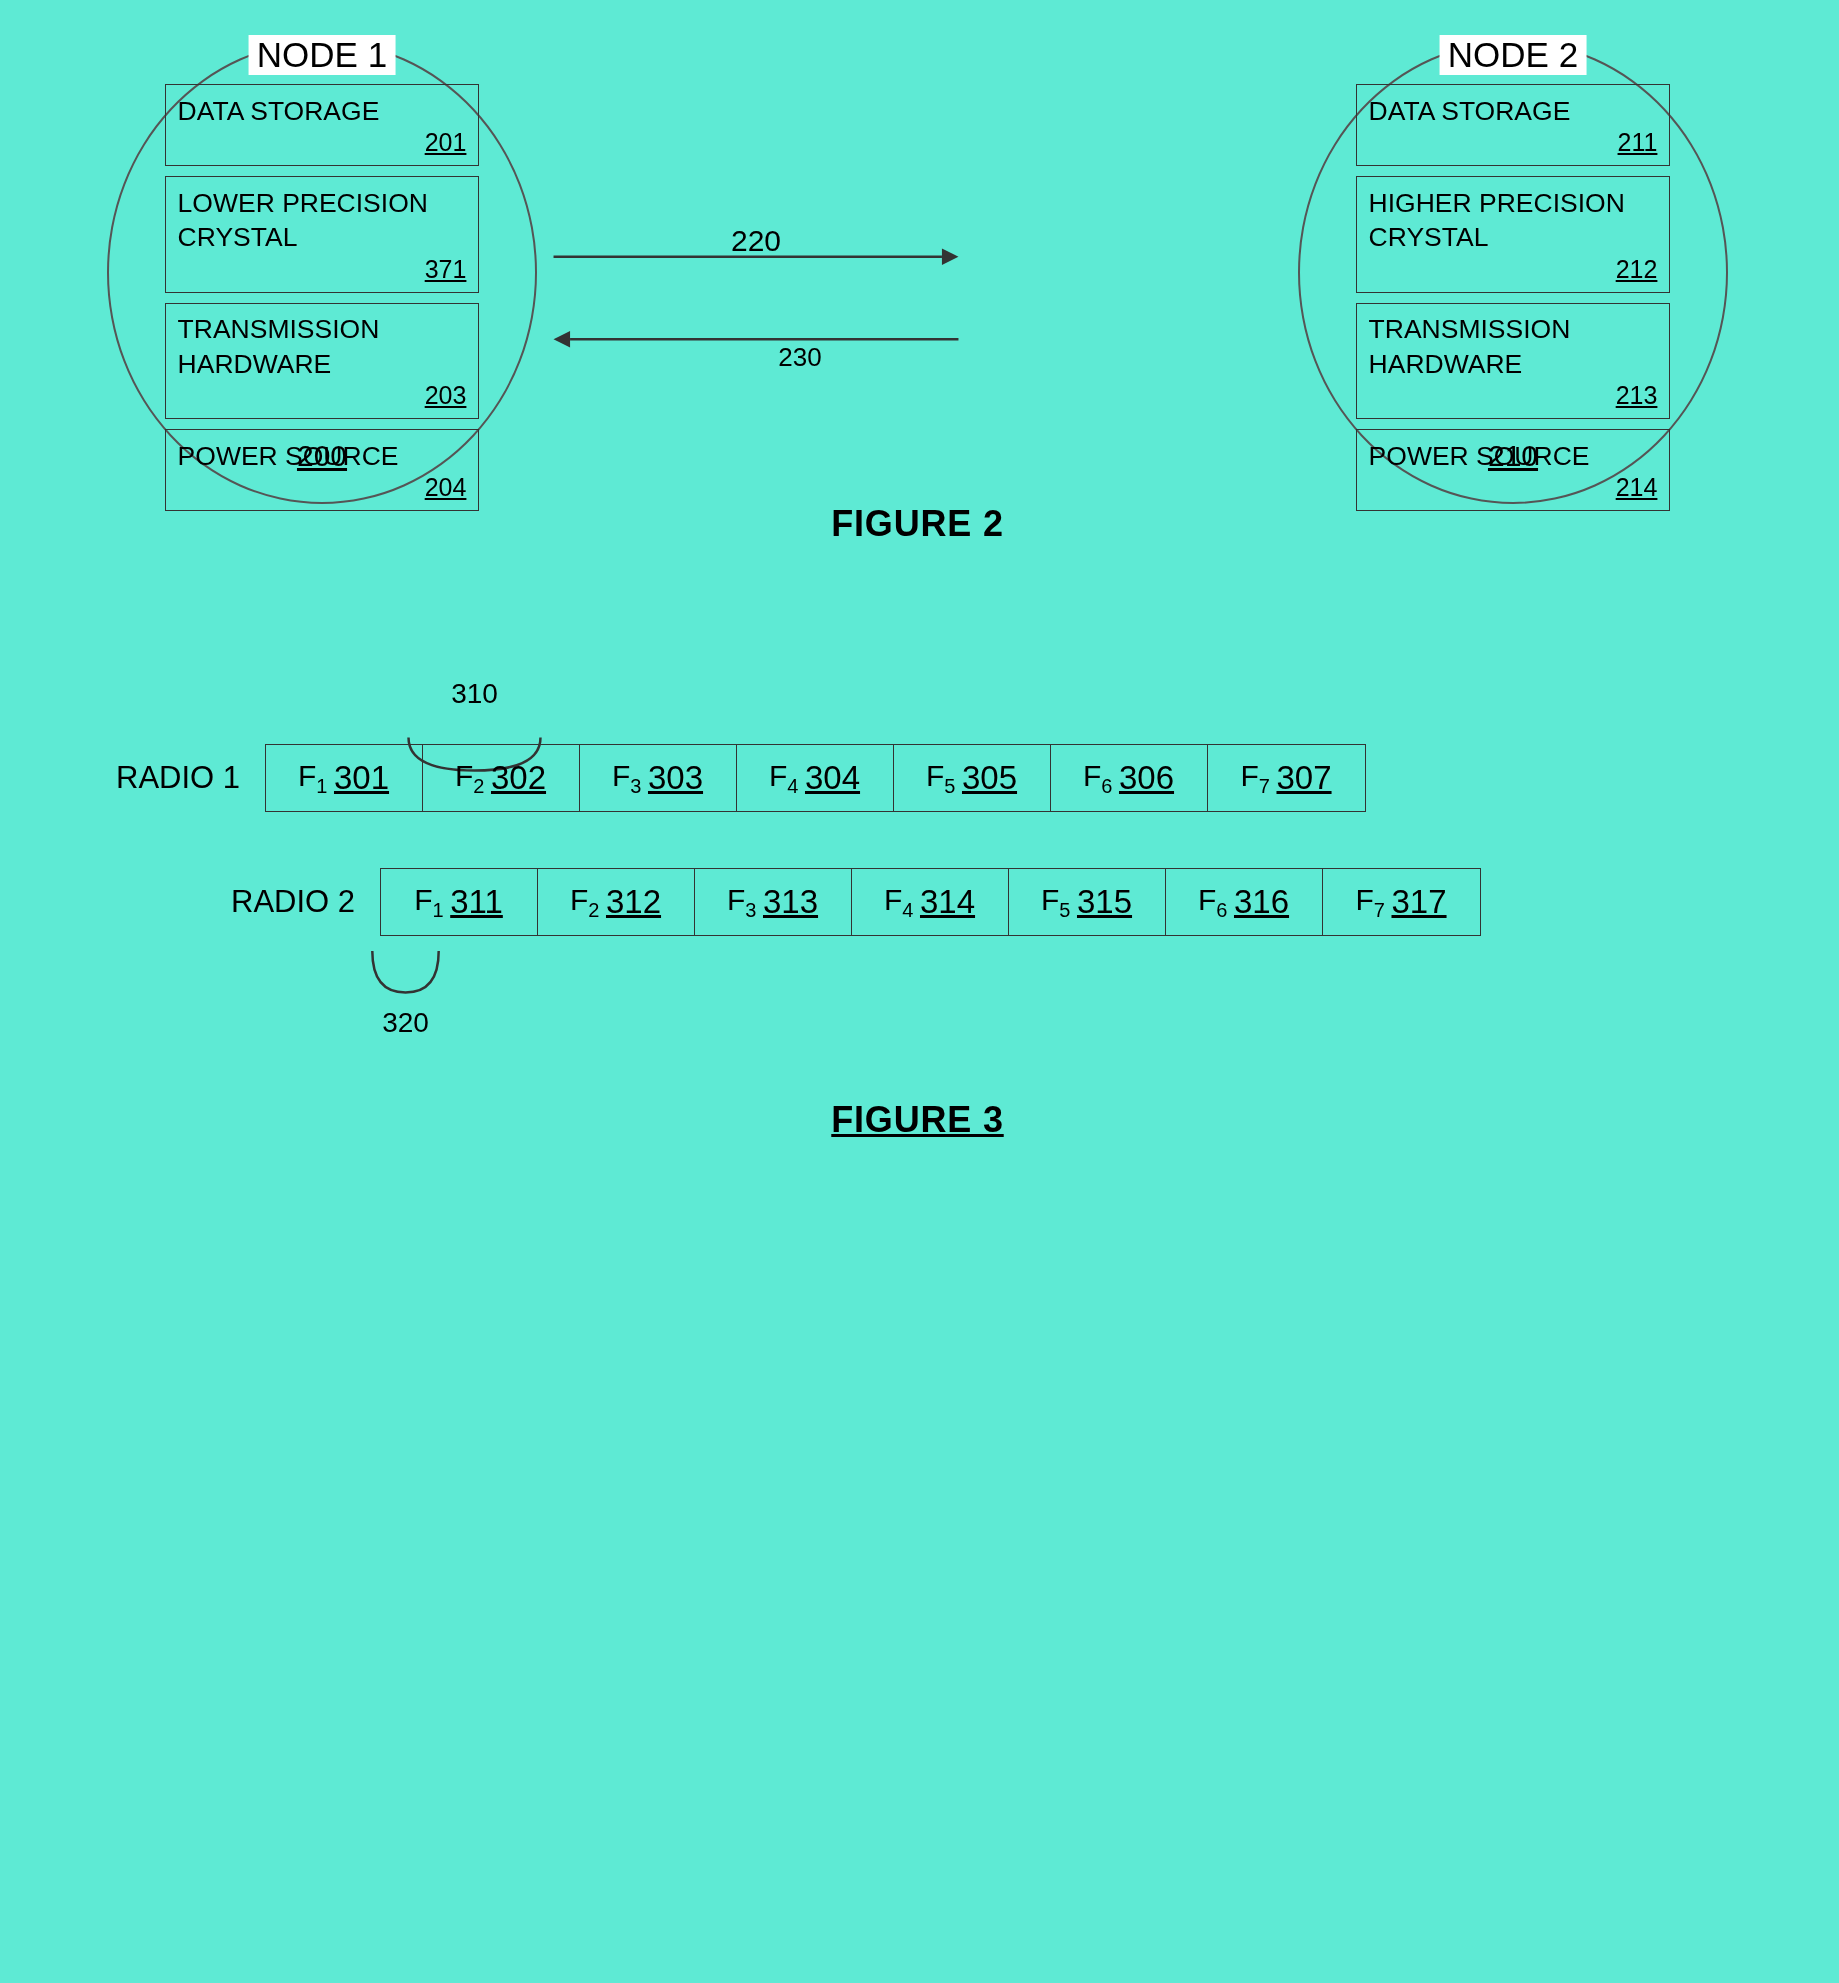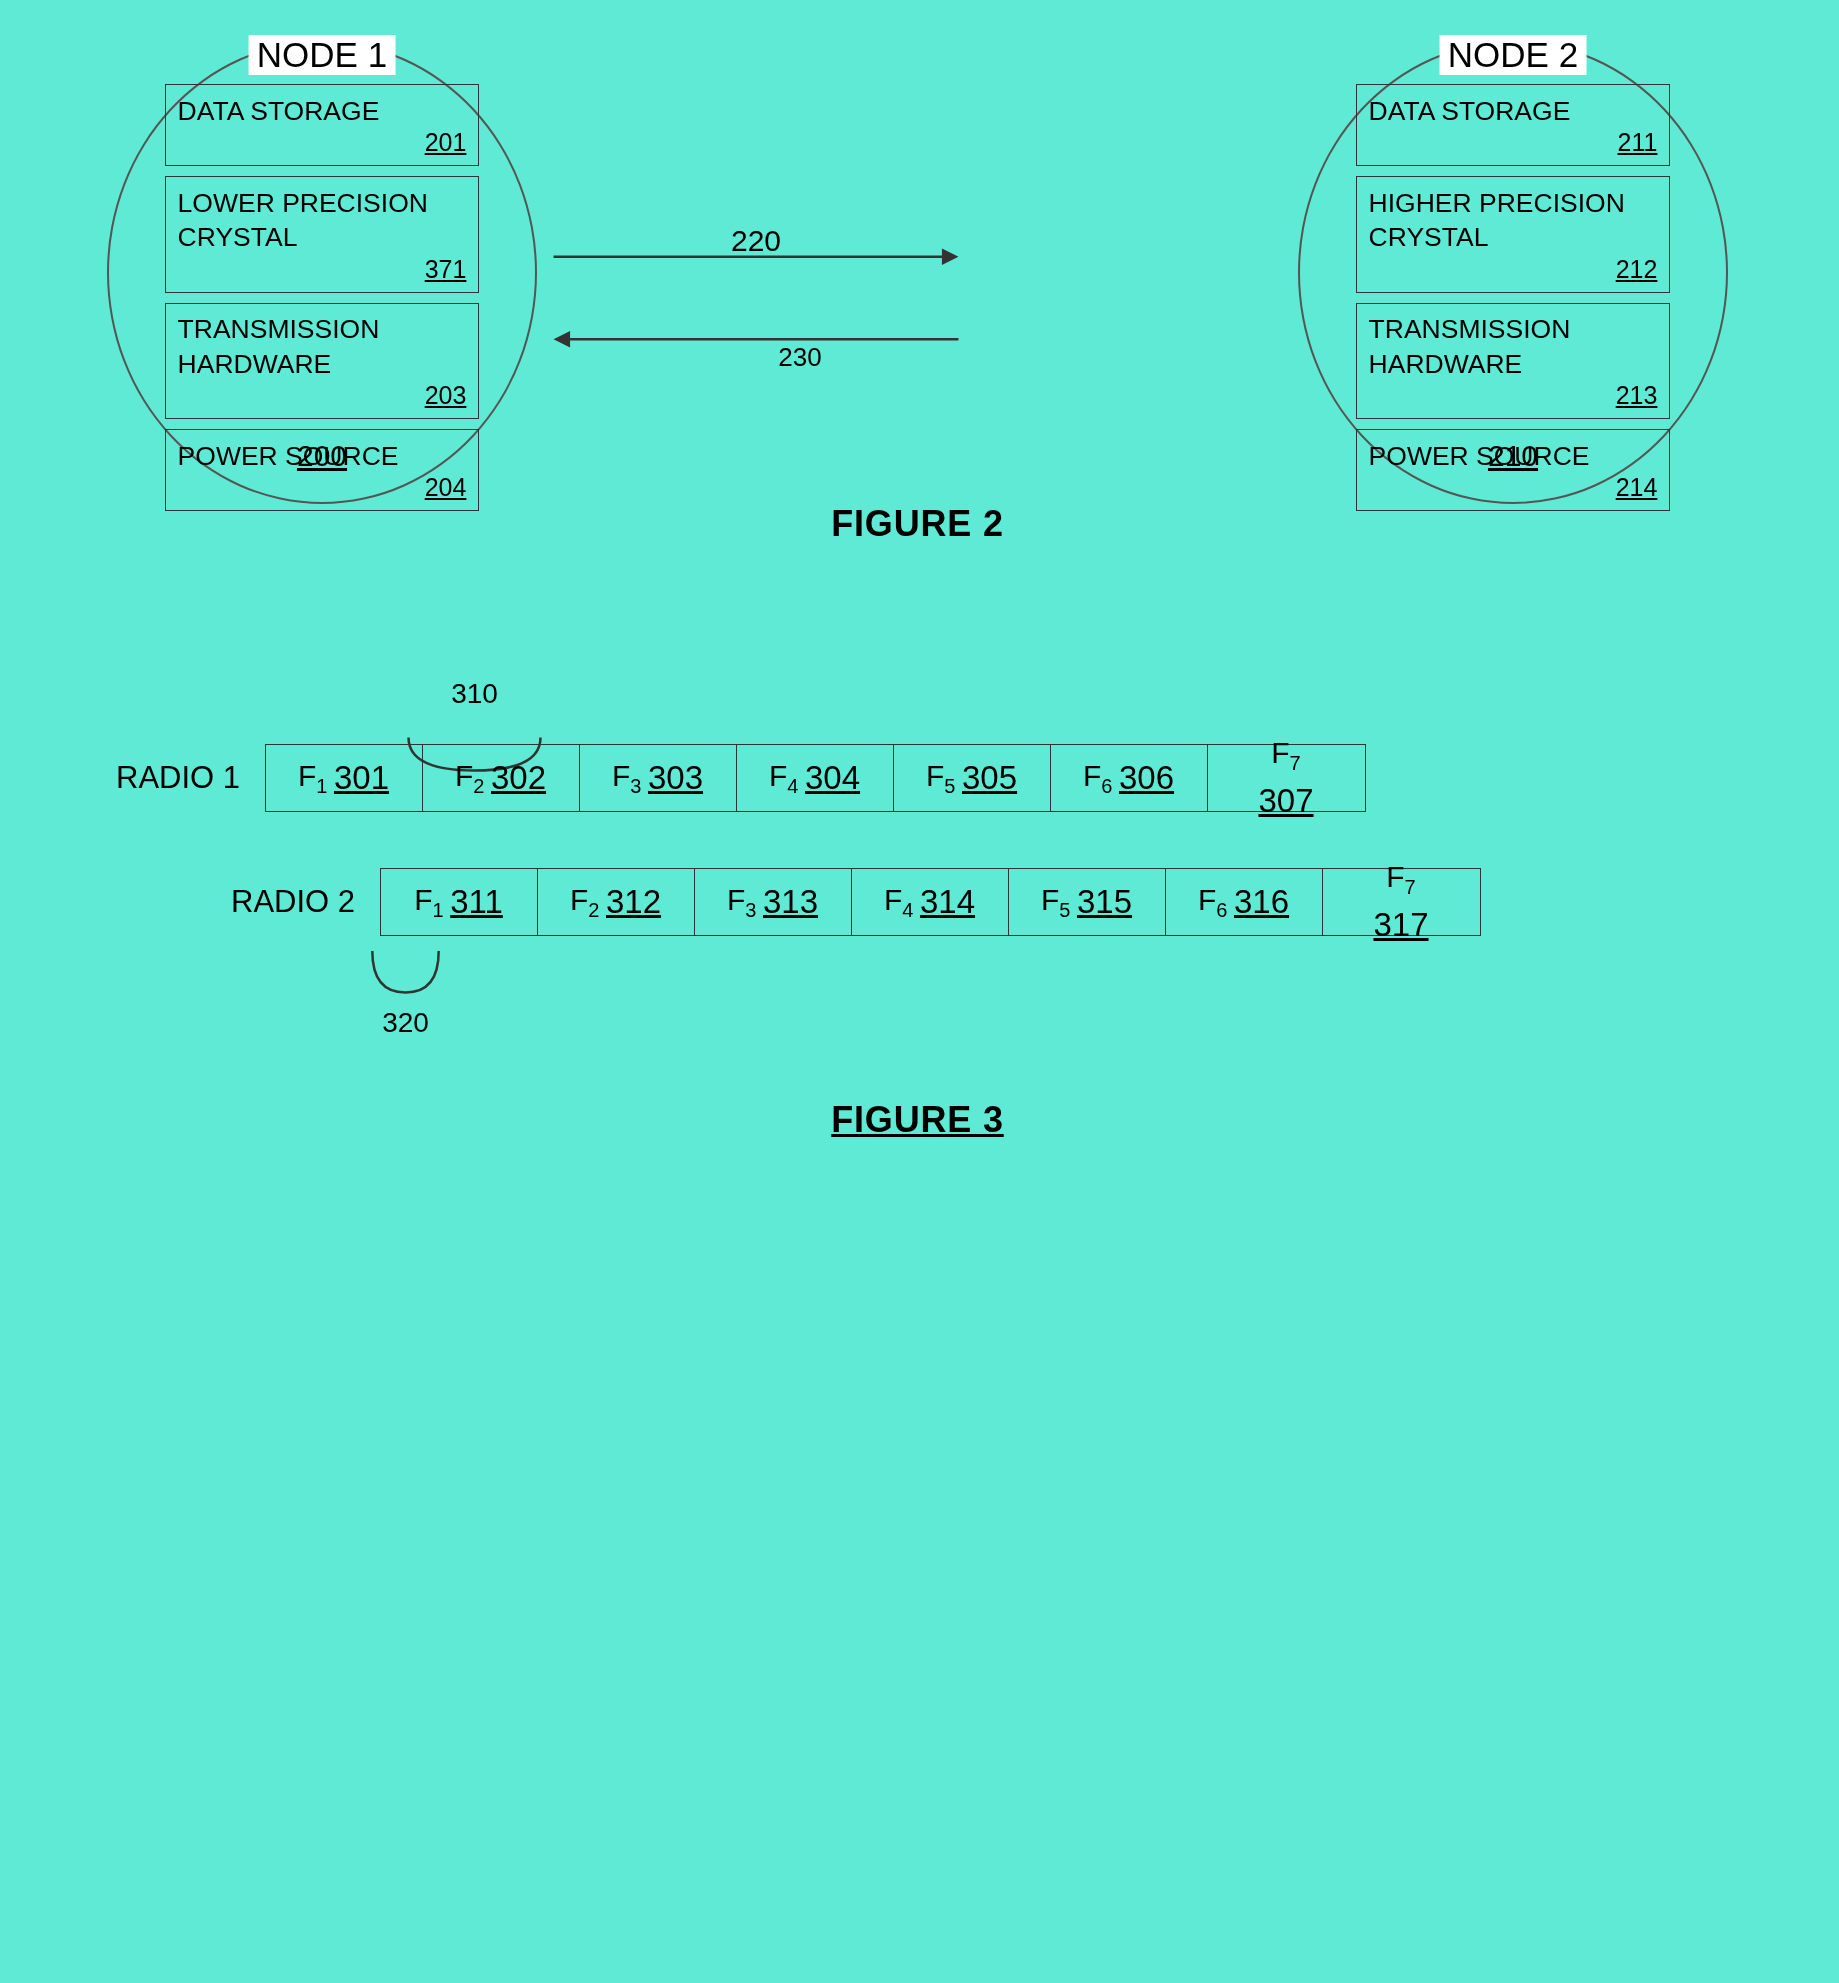--- a/index.html
+++ b/index.html
@@ -159,21 +159,20 @@
       justify-content: center;
       border-right: 1.7px solid #333;
       padding: 8.3px 13.2px;
       gap: 6.6px;
       min-width: 157px;
       height: 66px;
     }
 
     .freq-cell:last-child {
       border-right: none;
-      flex-direction: column;
     }
 
     .freq-name {
       font-size: 30px;
     }
 
     .freq-sub {
       font-size: 20px;
       vertical-align: sub;
     }

